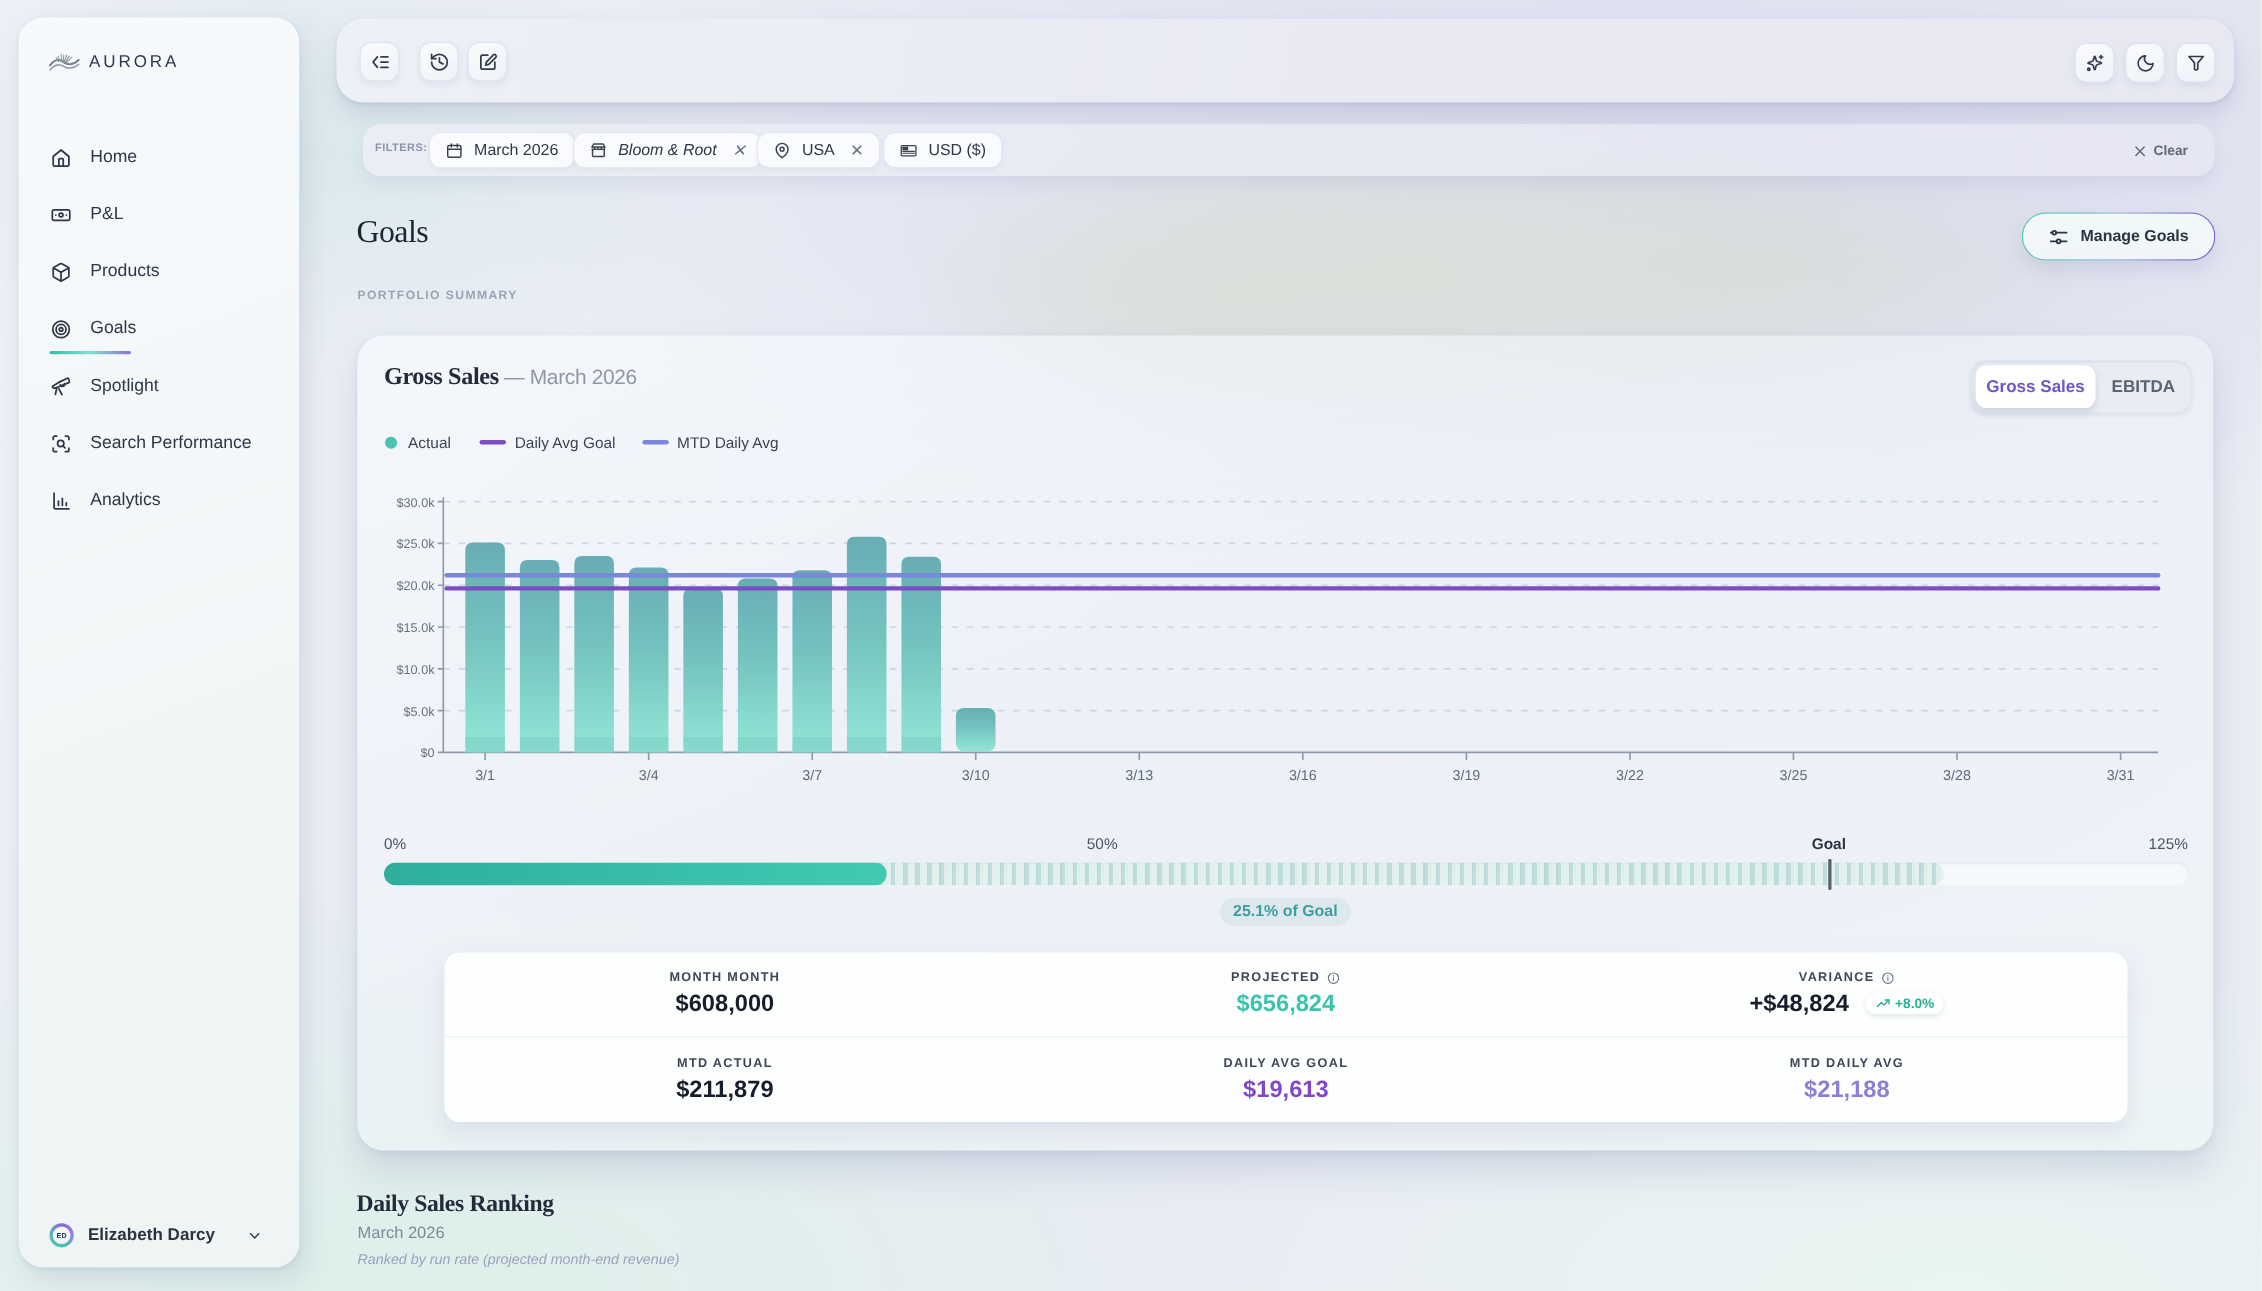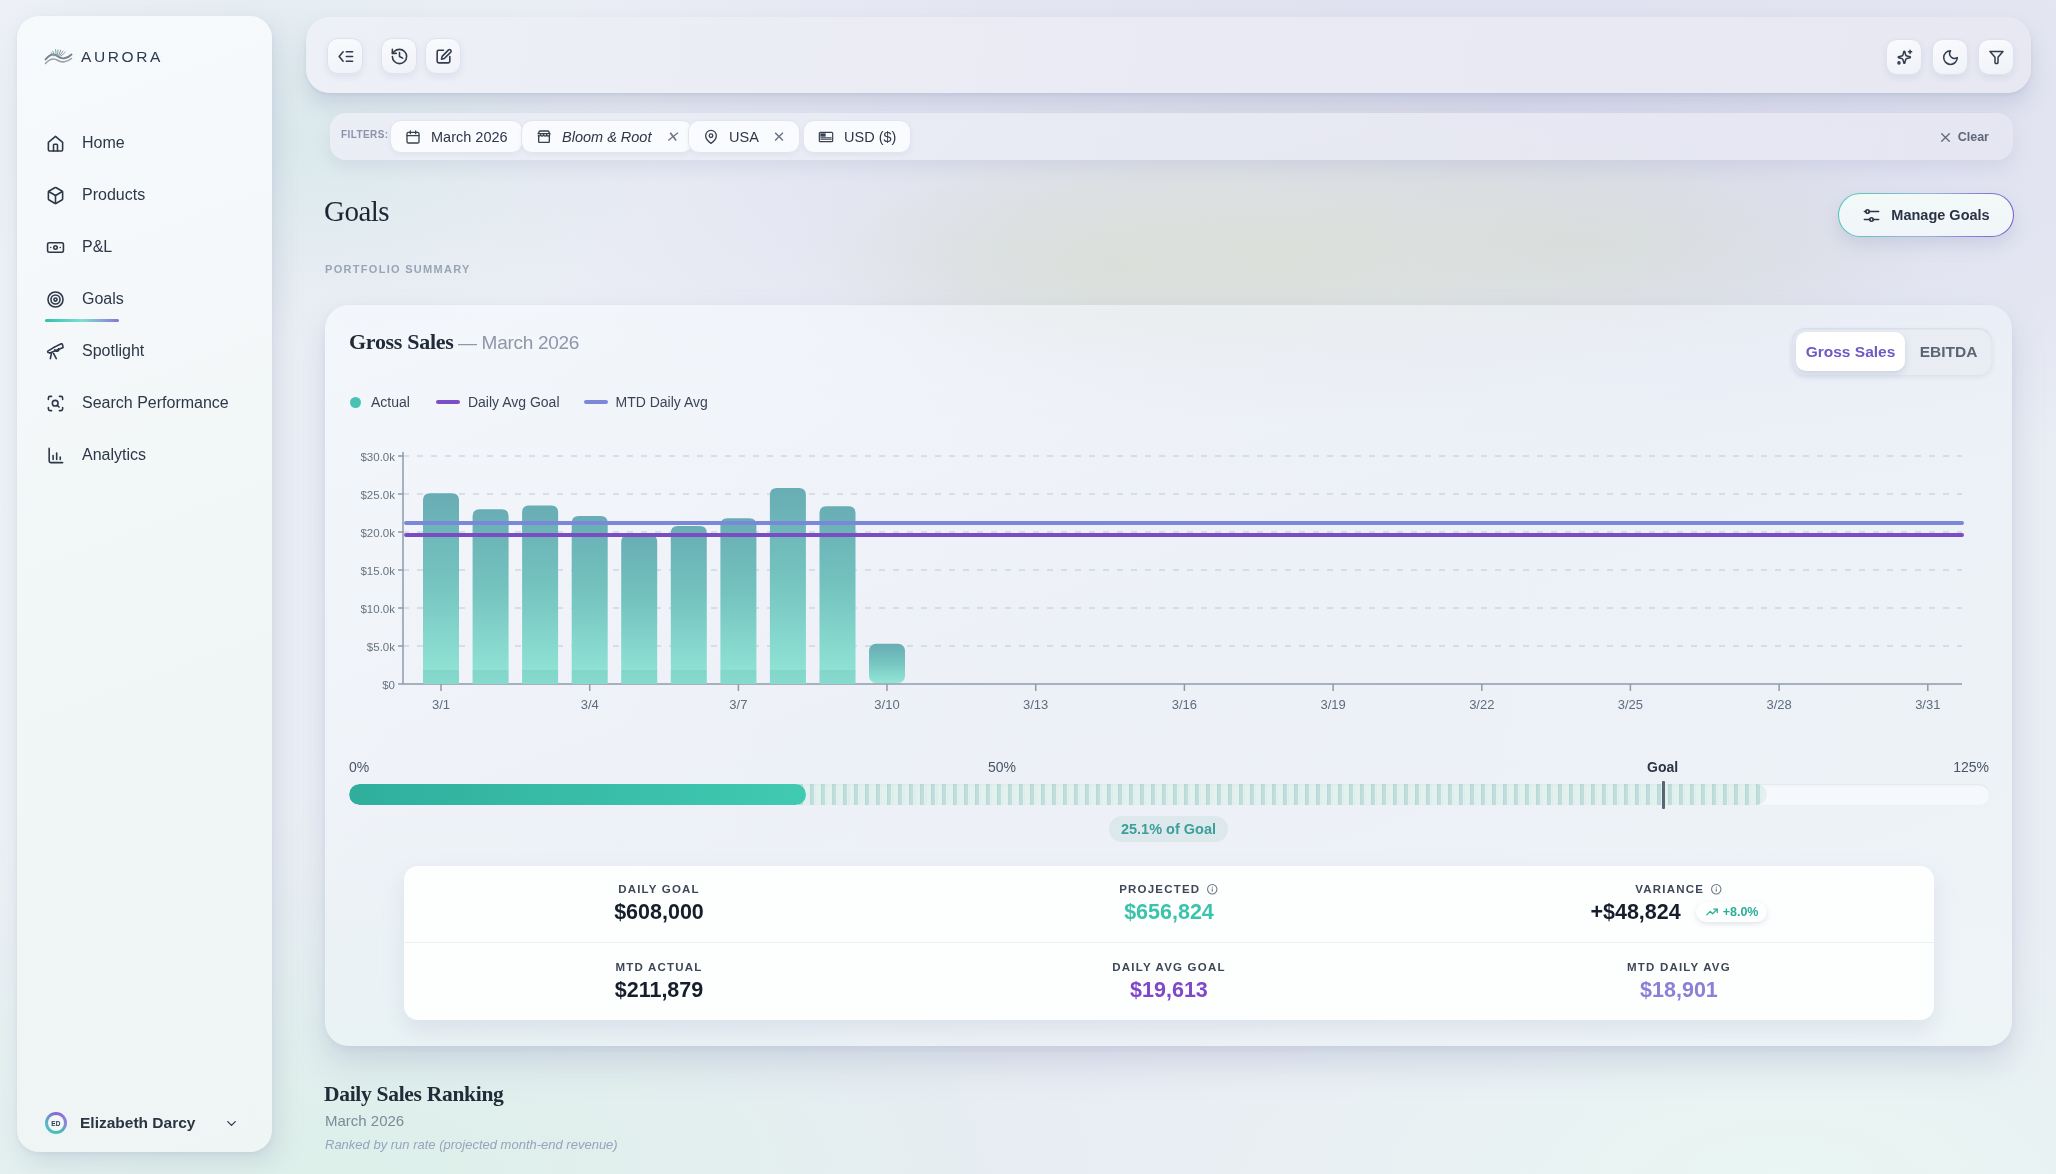--- a/index.html
+++ b/index.html
@@ -139,33 +139,33 @@
   <div class="nav">
     <div class="item">
       <svg viewBox="0 0 24 24" fill="none" stroke="#2d3748" stroke-width="2" stroke-linecap="round" stroke-linejoin="round">
           <path d="M3 10.5 L12 3 L21 10.5 V20 a1.5 1.5 0 0 1 -1.5 1.5 h-15 A1.5 1.5 0 0 1 3 20 Z"></path>
           <path d="M9.5 21.5 V14 a1 1 0 0 1 1 -1 h3 a1 1 0 0 1 1 1 v7.5"></path>
         </svg>
       Home
     </div>
     <div class="item">
       <svg viewBox="0 0 24 24" fill="none" stroke="#2d3748" stroke-width="2" stroke-linecap="round" stroke-linejoin="round">
+          <rect x="2" y="6" width="20" height="12" rx="2"></rect>
+          <circle cx="12" cy="12" r="2.2"></circle>
+          <path d="M6 12 h.01 M18 12 h.01"></path>
+        </svg>
+      P&amp;L
+    </div>
+    <div class="item">
+      <svg viewBox="0 0 24 24" fill="none" stroke="#2d3748" stroke-width="2" stroke-linecap="round" stroke-linejoin="round">
           <path d="M21 8 a2 2 0 0 0 -1 -1.73 l-7 -4 a2 2 0 0 0 -2 0 l-7 4 A2 2 0 0 0 3 8 v8 a2 2 0 0 0 1 1.73 l7 4 a2 2 0 0 0 2 0 l7 -4 A2 2 0 0 0 21 16 Z"></path>
           <path d="M3.3 7 L12 12 l8.7 -5"></path>
           <path d="M12 22 V12"></path>
         </svg>
       Products
-    </div>
-    <div class="item">
-      <svg viewBox="0 0 24 24" fill="none" stroke="#2d3748" stroke-width="2" stroke-linecap="round" stroke-linejoin="round">
-          <rect x="2" y="6" width="20" height="12" rx="2"></rect>
-          <circle cx="12" cy="12" r="2.2"></circle>
-          <path d="M6 12 h.01 M18 12 h.01"></path>
-        </svg>
-      P&amp;L
     </div>
     <div class="item">
       <svg viewBox="0 0 24 24" fill="none" stroke="#2d3748" stroke-width="2">
           <circle cx="12" cy="12" r="9.5"></circle>
           <circle cx="12" cy="12" r="5.7"></circle>
           <circle cx="12" cy="12" r="2"></circle>
         </svg>
       Goals
       <div class="underline"></div>
     </div>
@@ -403,21 +403,21 @@
   </div>
   <div id="prog-track">
     <div id="prog-fill"></div>
     <div id="prog-stripes"></div>
   </div>
   <div id="prog-tick"></div>
   <div id="prog-chip"><span>25.1% of Goal</span></div>
 
   <div id="stats">
     <div class="cell r1">
-      <div class="lbl">DAILY GOAL</div>
+      <div class="lbl">MONTH MONTH</div>
       <div class="val">$608,000</div>
     </div>
     <div class="cell r1">
       <div class="lbl">PROJECTED <svg width="12.5" height="12.5" viewBox="0 0 24 24" fill="none" stroke="#6b7486" stroke-width="2">
             <circle cx="12" cy="12" r="9"></circle>
             <path d="M12 11 v5 M12 7.5 v.5" stroke-linecap="round"></path>
           </svg></div>
       <div class="val teal">$656,824</div>
     </div>
     <div class="cell r1">
@@ -433,20 +433,20 @@
     <div class="cell">
       <div class="lbl">MTD ACTUAL</div>
       <div class="val">$211,879</div>
     </div>
     <div class="cell">
       <div class="lbl">DAILY AVG GOAL</div>
       <div class="val purple">$19,613</div>
     </div>
     <div class="cell">
       <div class="lbl">MTD DAILY AVG</div>
-      <div class="val lpurple">$18,901</div>
+      <div class="val lpurple">$21,188</div>
     </div>
   </div>
 </div>
 
 <div id="rank-title" class="abs">Daily Sales Ranking</div>
 <div id="rank-sub" class="abs">March 2026</div>
 <div id="rank-note" class="abs">Ranked by run rate (projected month-end revenue)</div>
 
 </body></html>

